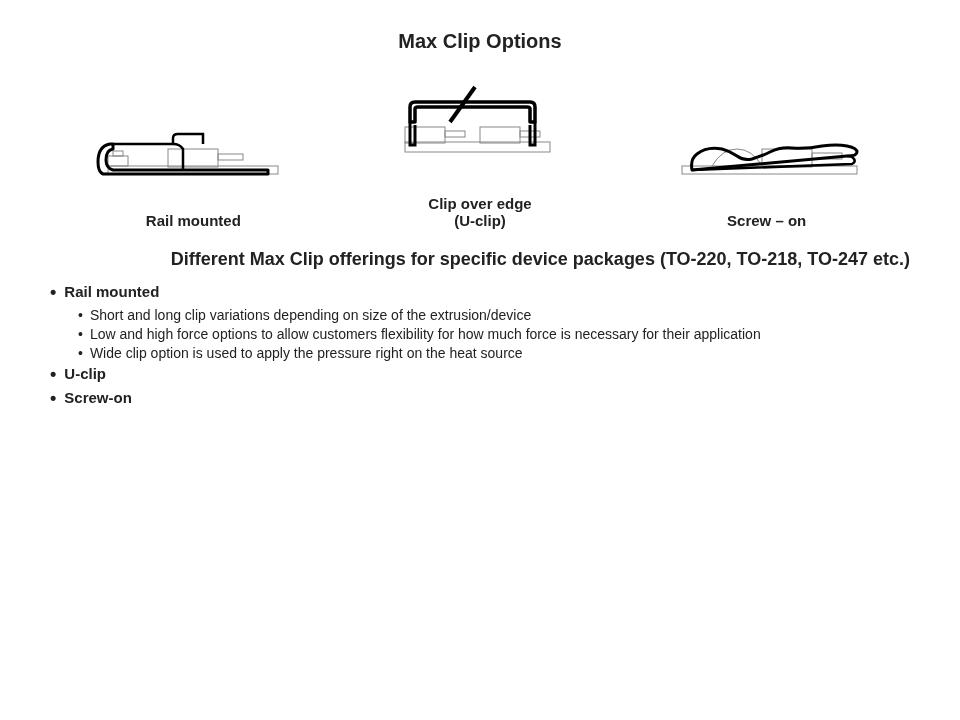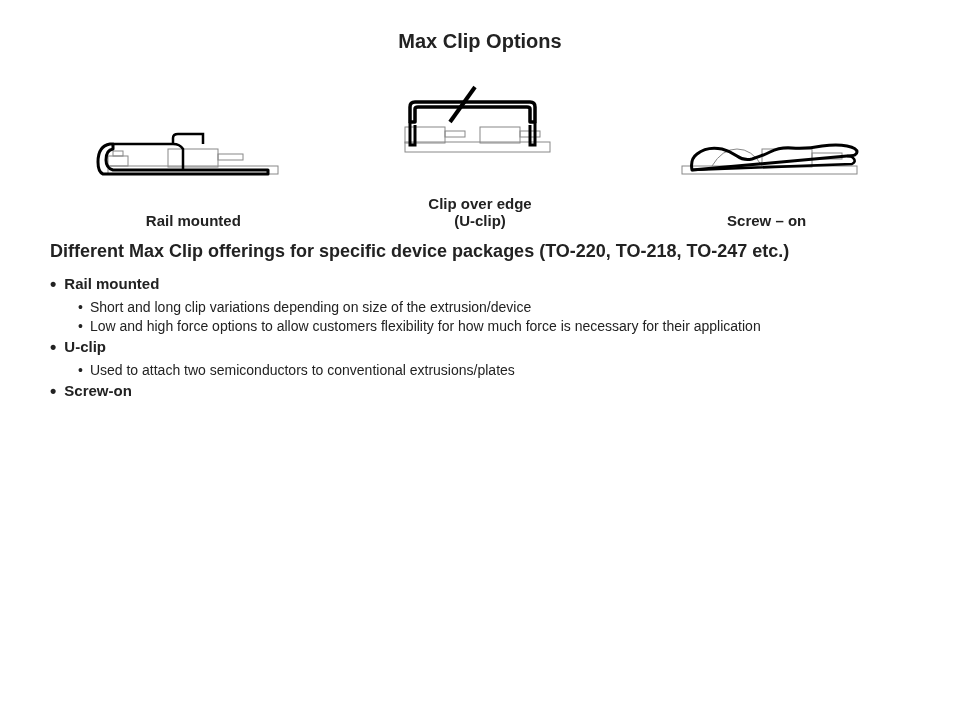--- a/index.html
+++ b/index.html
@@ -39,22 +39,23 @@
       font-size: 15px;
       text-align: center;
       margin-top: 8px;
     }
     svg.clip-diagram {
       display: block;
     }
     .description {
       font-size: 18px;
       font-weight: bold;
-      margin: 10px 0 12px 0;
+      margin: 18px 0 12px 0;
       line-height: 1.35;
+      text-align: right;
     }
     ul.main-list {
       list-style: none;
       padding-left: 0;
       margin: 0;
     }
     ul.main-list > li {
       display: flex;
       align-items: flex-start;
       margin-bottom: 4px;
@@ -167,29 +168,29 @@
     <li>
       <span>Rail mounted</span>
     </li>
     <ul class="sub-list">
       <li>
           <span>Short and long clip variations depending on size of the extrusion/device</span>
         </li>
       <li>
           <span>Low and high force options to allow customers flexibility for how much force is necessary for their application</span>
         </li>
+      <li>
+          <span>Wide clip option is used to apply the pressure right on the heat source</span>
+        </li>
     </ul>
 
     <li>
       <span>U-clip</span>
     </li>
     <ul class="sub-list">
-      <li>
-          <span>Used to attach two semiconductors to conventional extrusions/plates</span>
-        </li>
     </ul>
 
     <li>
       <span>Screw-on</span>
     </li>
   </ul>
 
 </div>
 
 </body></html>

